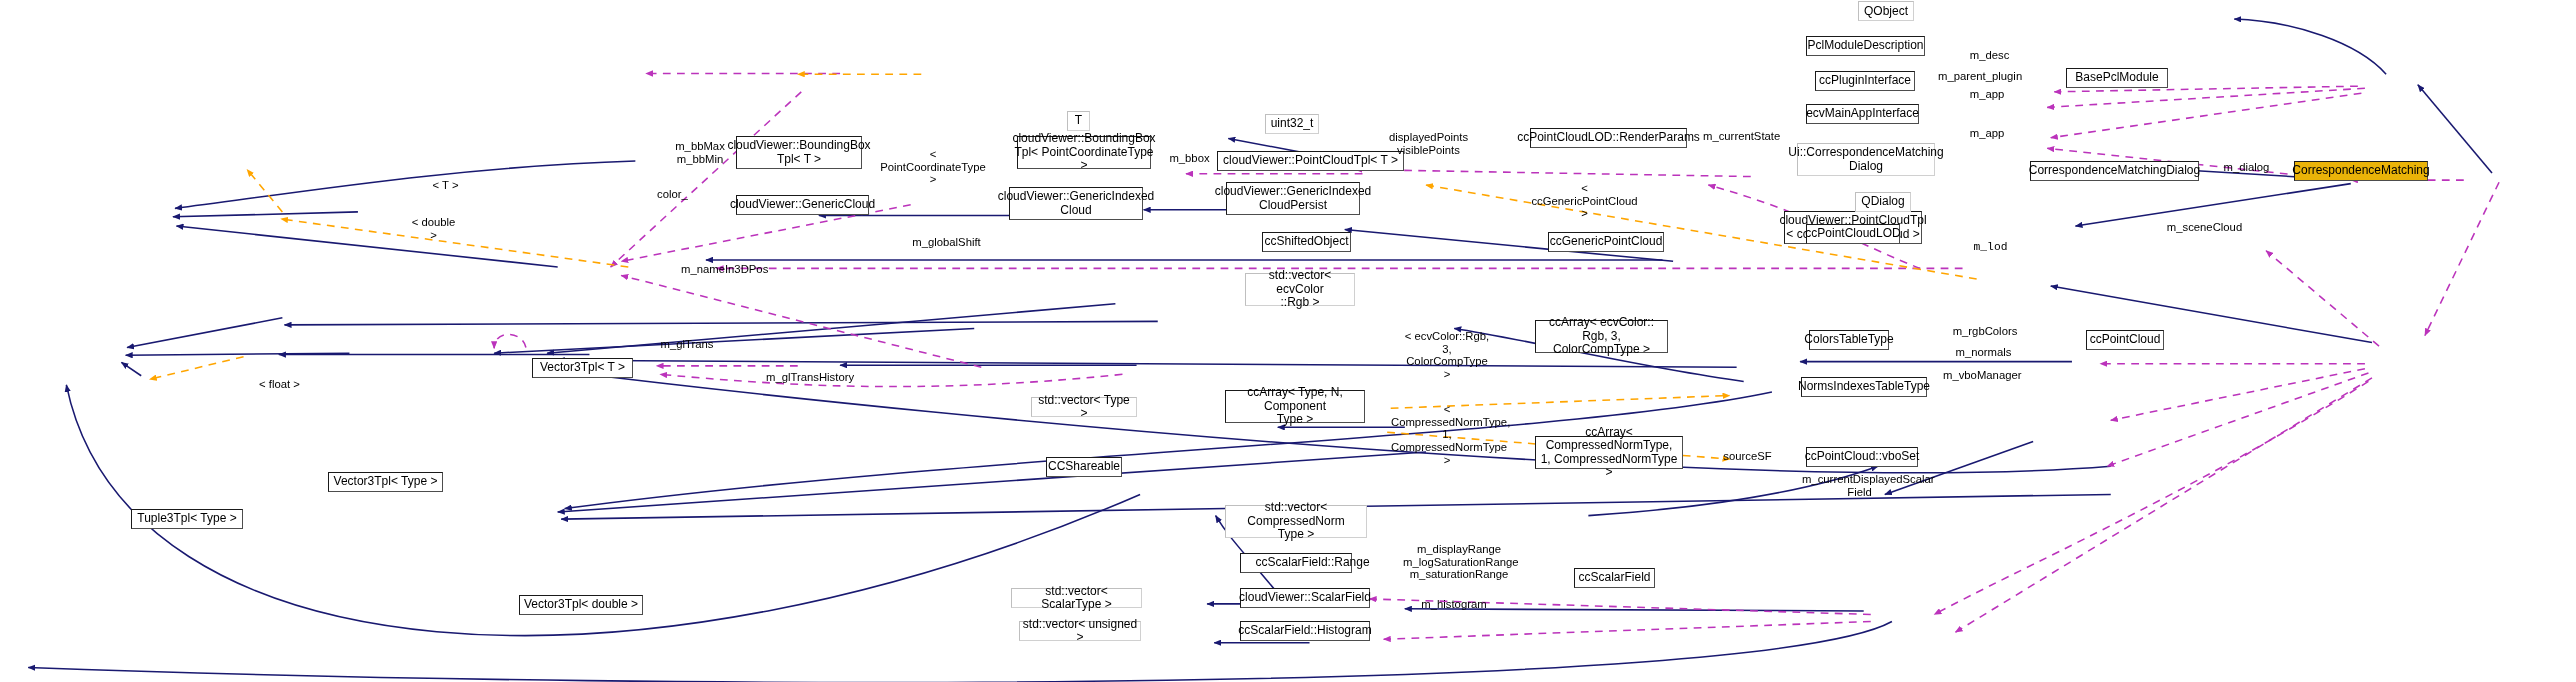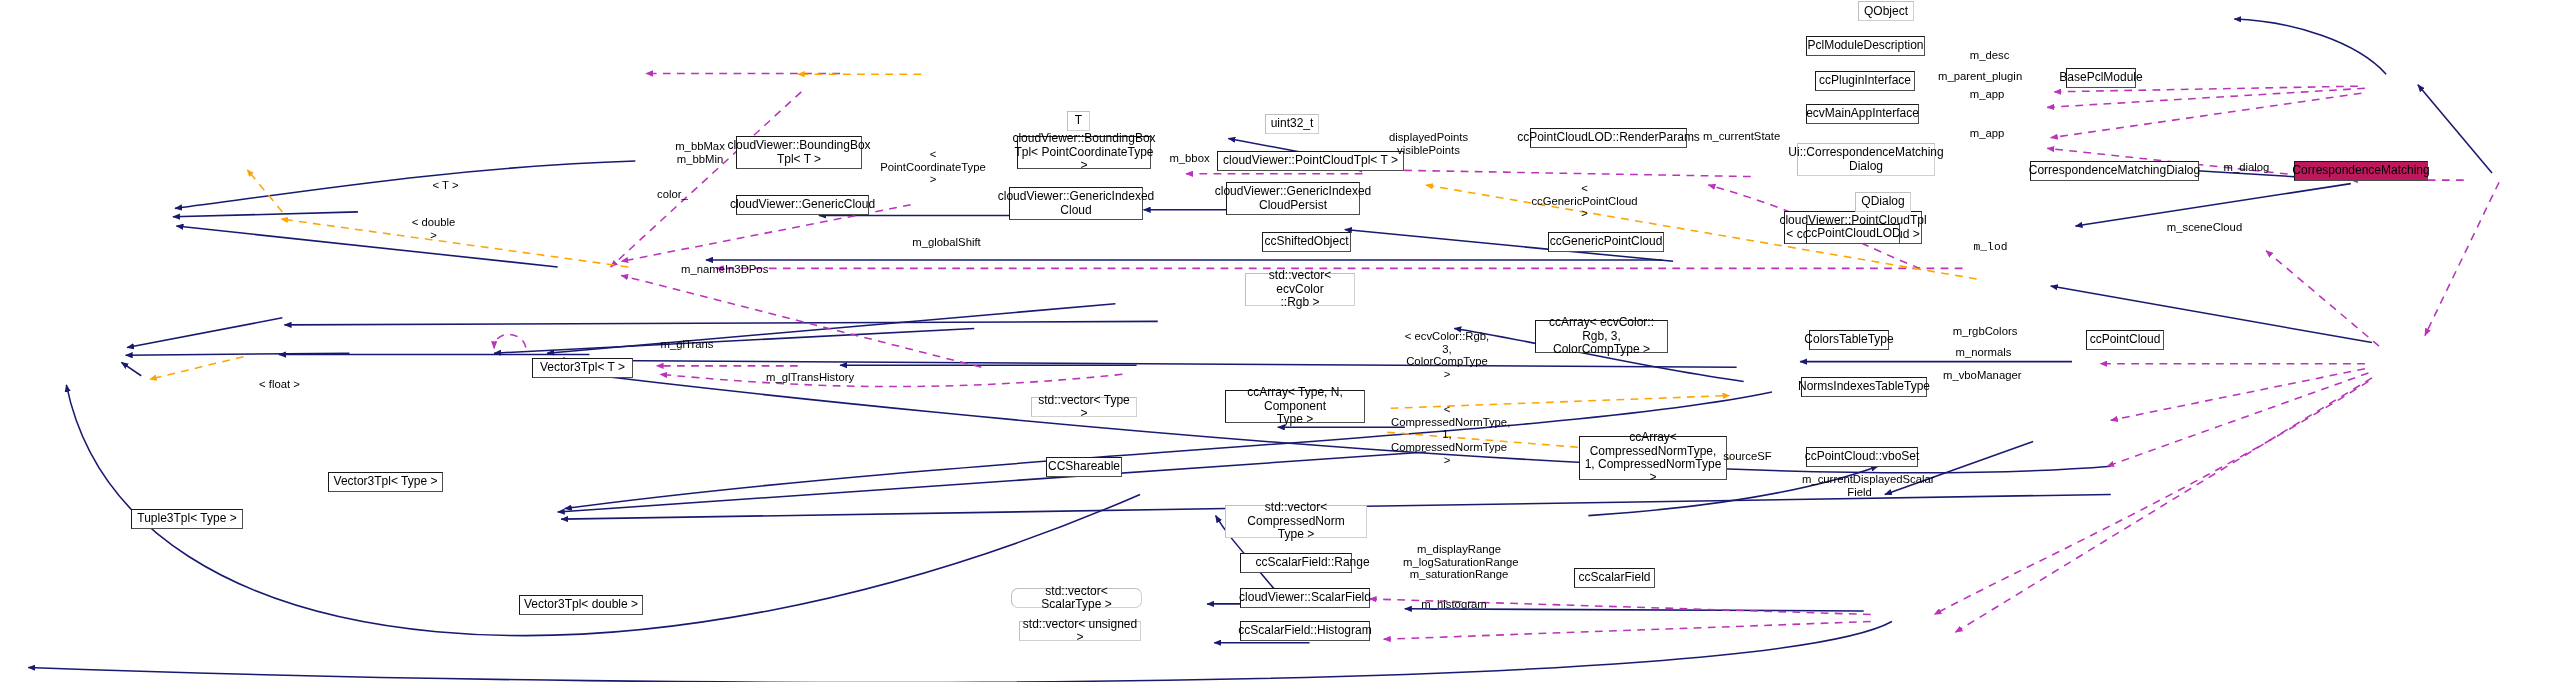--- a/index.html
+++ b/index.html
@@ -33,21 +33,21 @@
   }
   
   .node.ext{
     border:0.7px solid #bfbfbf;
     border-right:1.4px solid #d0d0d0;
     border-bottom:1.4px solid #d0d0d0;
     color:#000;
   }
   
   .node.root{
-    background:#be185d;
+    background:#eab308;
     border:0.7px solid #1a1a1a;
     border-right:1.4px solid #4d4d4d;
     border-bottom:1.4px solid #4d4d4d;
   }
 
   .edge-label{
     position:absolute;
     font-size:11.3px;
     line-height:12.7px;
     color:#000000;
@@ -246,42 +246,42 @@
 &lt; ccGenericPointCloud &gt;</div>
       <div class="node" style="left: 1530px; top: 128px; width: 157px; height: 20px;">ccPointCloudLOD::RenderParams</div>
       <div class="node" style="left: 1806px; top: 224px; width: 94px; height: 20px;">ccPointCloudLOD</div>
       <div class="node" style="left: 1806px; top: 36px; width: 119px; height: 20px;">PclModuleDescription</div>
       <div class="node" style="left: 1815px; top: 71px; width: 100px; height: 20px;">ccPluginInterface</div>
       <div class="node" style="left: 1806px; top: 104px; width: 113px; height: 20px;">ecvMainAppInterface</div>
       <div class="node ext" style="left: 1858px; top: 1.4px; width: 56px; height: 20px;">QObject</div>
       <div class="node ext" style="left: 1797px; top: 143px; width: 138px; height: 33px;">Ui::CorrespondenceMatching
 Dialog</div>
       <div class="node ext" style="left: 1855px; top: 192px; width: 56px; height: 20px;">QDialog</div>
-      <div class="node" style="left: 2066px; top: 68px; width: 70px; height: 20px;">BasePclModule</div>
+      <div class="node" style="left: 2066px; top: 68px; width: 102px; height: 20px;">BasePclModule</div>
       <div class="node" style="left: 2030px; top: 161px; width: 169px; height: 20px;">CorrespondenceMatchingDialog</div>
       <div class="node root" style="left: 2294px; top: 161px; width: 134px; height: 20px;">CorrespondenceMatching</div>
       <div class="node ext" style="left: 1245px; top: 273px; width: 110px; height: 33px;">std::vector&lt; ecvColor
 ::Rgb &gt;</div>
       <div class="node" style="left: 1535px; top: 320px; width: 133px; height: 33px;">ccArray&lt; ecvColor::
 Rgb, 3, ColorCompType &gt;</div>
       <div class="node" style="left: 1809px; top: 330px; width: 80px; height: 20px;">ColorsTableType</div>
       <div class="node" style="left: 2086px; top: 330px; width: 78px; height: 20px;">ccPointCloud</div>
       <div class="node" style="left: 1801px; top: 377px; width: 126px; height: 20px;">NormsIndexesTableType</div>
       <div class="node ext" style="left: 1031px; top: 397px; width: 106px; height: 20px;">std::vector&lt; Type &gt;</div>
       <div class="node" style="left: 1225px; top: 390px; width: 140px; height: 33px;">ccArray&lt; Type, N, Component
 Type &gt;</div>
-      <div class="node" style="left: 1535px; top: 436px; width: 148px; height: 44px; margin-left: 44px;">ccArray&lt; CompressedNormType,
+      <div class="node" style="left: 1535px; top: 436px; width: 148px; height: 33px;">ccArray&lt; CompressedNormType,
 1, CompressedNormType &gt;</div>
       <div class="node" style="left: 1046px; top: 457px; width: 76px; height: 20px;">CCShareable</div>
       <div class="node" style="left: 1806px; top: 447px; width: 112px; height: 20px;">ccPointCloud::vboSet</div>
       <div class="node ext" style="left: 1225px; top: 505px; width: 142px; height: 33px;">std::vector&lt; CompressedNorm
 Type &gt;</div>
       <div class="node" style="left: 1240px; top: 553px; width: 112px; height: 20px; padding-left: 36px;">ccScalarField::Range</div>
       <div class="node" style="left: 1574px; top: 568px; width: 81px; height: 20px;">ccScalarField</div>
-      <div class="node ext" style="left: 1011px; top: 588px; width: 131px; height: 20px; border-radius: 7px;">std::vector&lt; ScalarType &gt;</div>
+      <div class="node ext" style="left: 1011px; top: 588px; width: 131px; height: 20px;">std::vector&lt; ScalarType &gt;</div>
       <div class="node" style="left: 1240px; top: 588px; width: 130px; height: 20px;">cloudViewer::ScalarField</div>
       <div class="node ext" style="left: 1019px; top: 621px; width: 122px; height: 20px;">std::vector&lt; unsigned &gt;</div>
       <div class="node" style="left: 1240px; top: 621px; width: 130px; height: 20px;">ccScalarField::Histogram</div>
     </div>
   <div id="label-layer">
       <div class="edge-label" style="left: 666px; top: 140px; width: 68px;">m_bbMax
 m_bbMin</div>
       <div class="edge-label" style="left: 880px; top: 148px; width: 106px;">&lt; PointCoordinateType &gt;</div>
       <div class="edge-label" style="left: 650px; top: 188px; width: 45px;">color_</div>
       <div class="edge-label" style="left: 429px; top: 179px; width: 33px;">&lt; T &gt;</div>

